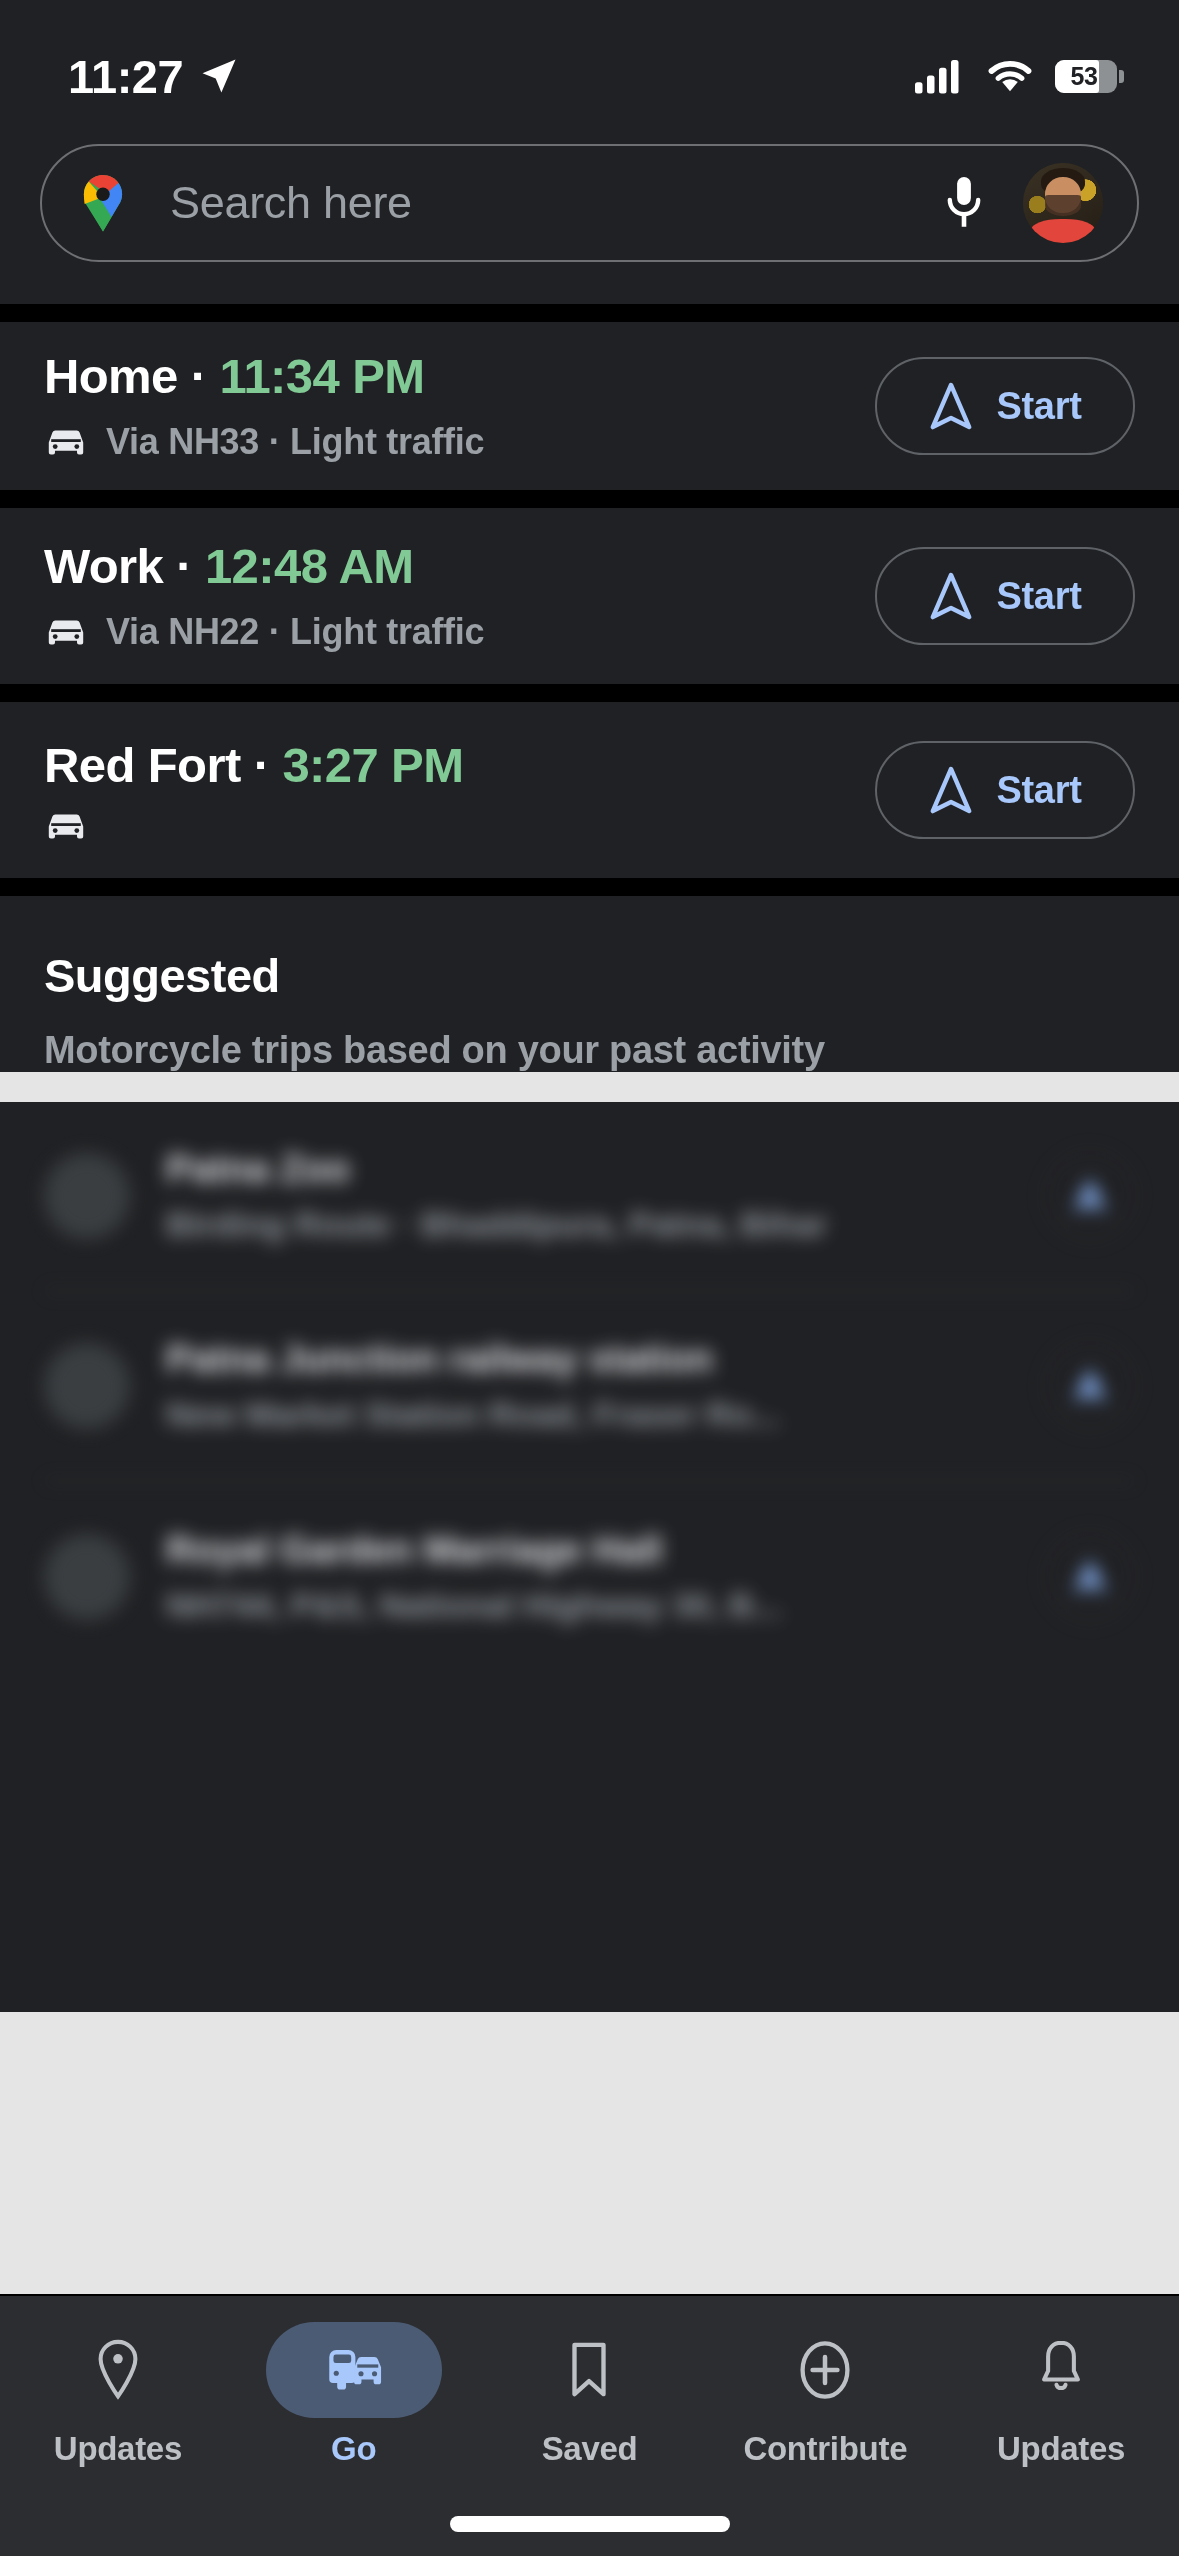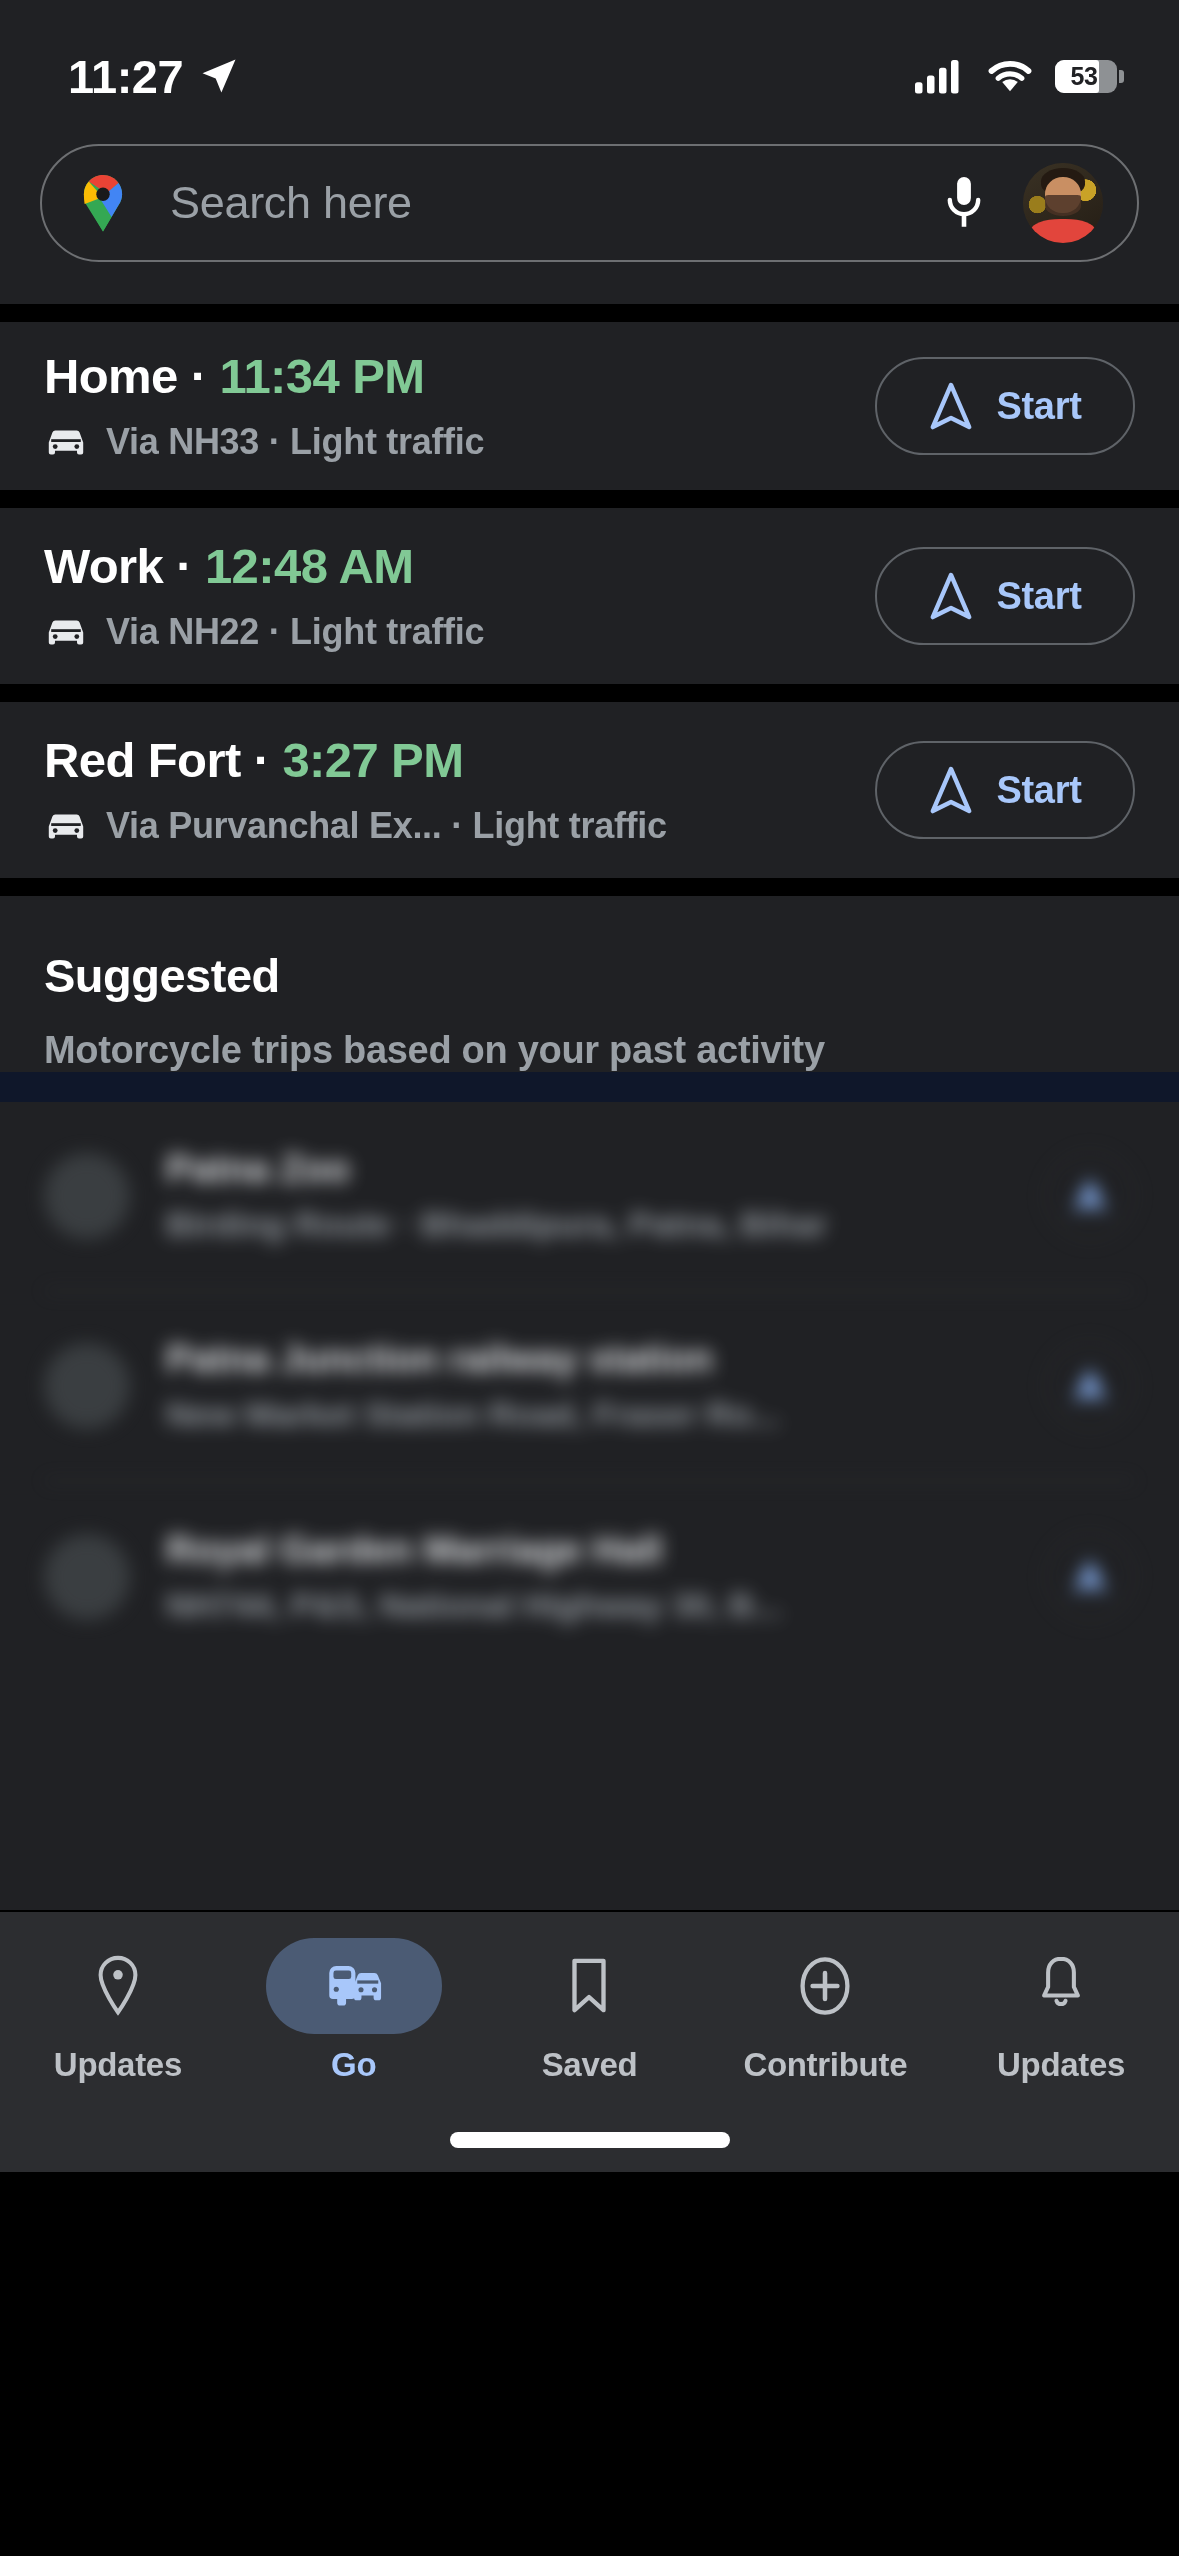--- a/index.html
+++ b/index.html
@@ -2,21 +2,21 @@
 <html><head>
 <meta charset="utf-8">
 <style>
   * { margin:0; padding:0; box-sizing:border-box; }
   html,body {
     width:1179px; height:2556px;
     background:#000;
     font-family:"Liberation Sans", sans-serif;
     overflow:hidden;
   }
-  .phone { position:relative; width:1179px; height:2172px; background:#0f172a; }
+  .phone { position:relative; width:1179px; height:2556px; background:#e5e5e5; }
 
   
   .statusbar {
     height:118px; display:flex; align-items:center;
     justify-content:space-between;
     padding:34px 62px 0 68px; background:#202124;
   }
   .sb-left { display:flex; align-items:center; gap:14px; }
   .sb-time { color:#fff; font-size:47px; font-weight:700; letter-spacing:-0.5px; }
   .sb-right { display:flex; align-items:center; gap:20px; }
@@ -255,21 +255,20 @@
         <span class="sep">·</span>
         <span class="dest-eta">3:27 PM</span>
       </div>
       <div class="dest-sub">
         <svg class="car-ico" viewBox="0 0 22 16">
           <path d="M2.4 8.2 L4.2 3.3 a1.6 1.6 0 0 1 1.5-1 h10.6 a1.6 1.6 0 0 1 1.5 1 l1.8 4.9 v5.1 a1 1 0 0 1-1 1 h-1.1 a1 1 0 0 1-1-1 v-.9 H5.5 v.9 a1 1 0 0 1-1 1 H3.4 a1 1 0 0 1-1-1 z" fill="#e8eaed"></path>
           <circle cx="5.6" cy="10.3" r="1.2" fill="#202124"></circle>
           <circle cx="16.4" cy="10.3" r="1.2" fill="#202124"></circle>
           <rect x="3.6" y="6.6" width="14.8" height="1.4" fill="#202124"></rect>
         </svg>
-        <span>Via Purvanchal Ex...  · Light traffic</span>
       </div>
     </div>
     <div class="start-btn">
       <svg class="nav-ico" viewBox="0 0 24 26">
         <path d="M12 2 L21.5 24 L12 19.3 L2.5 24 Z" fill="none" stroke="#a8c7fa" stroke-width="2.3" stroke-linejoin="round"></path>
       </svg>
       <span class="start-lbl">Start</span>
     </div>
   </div>
 

